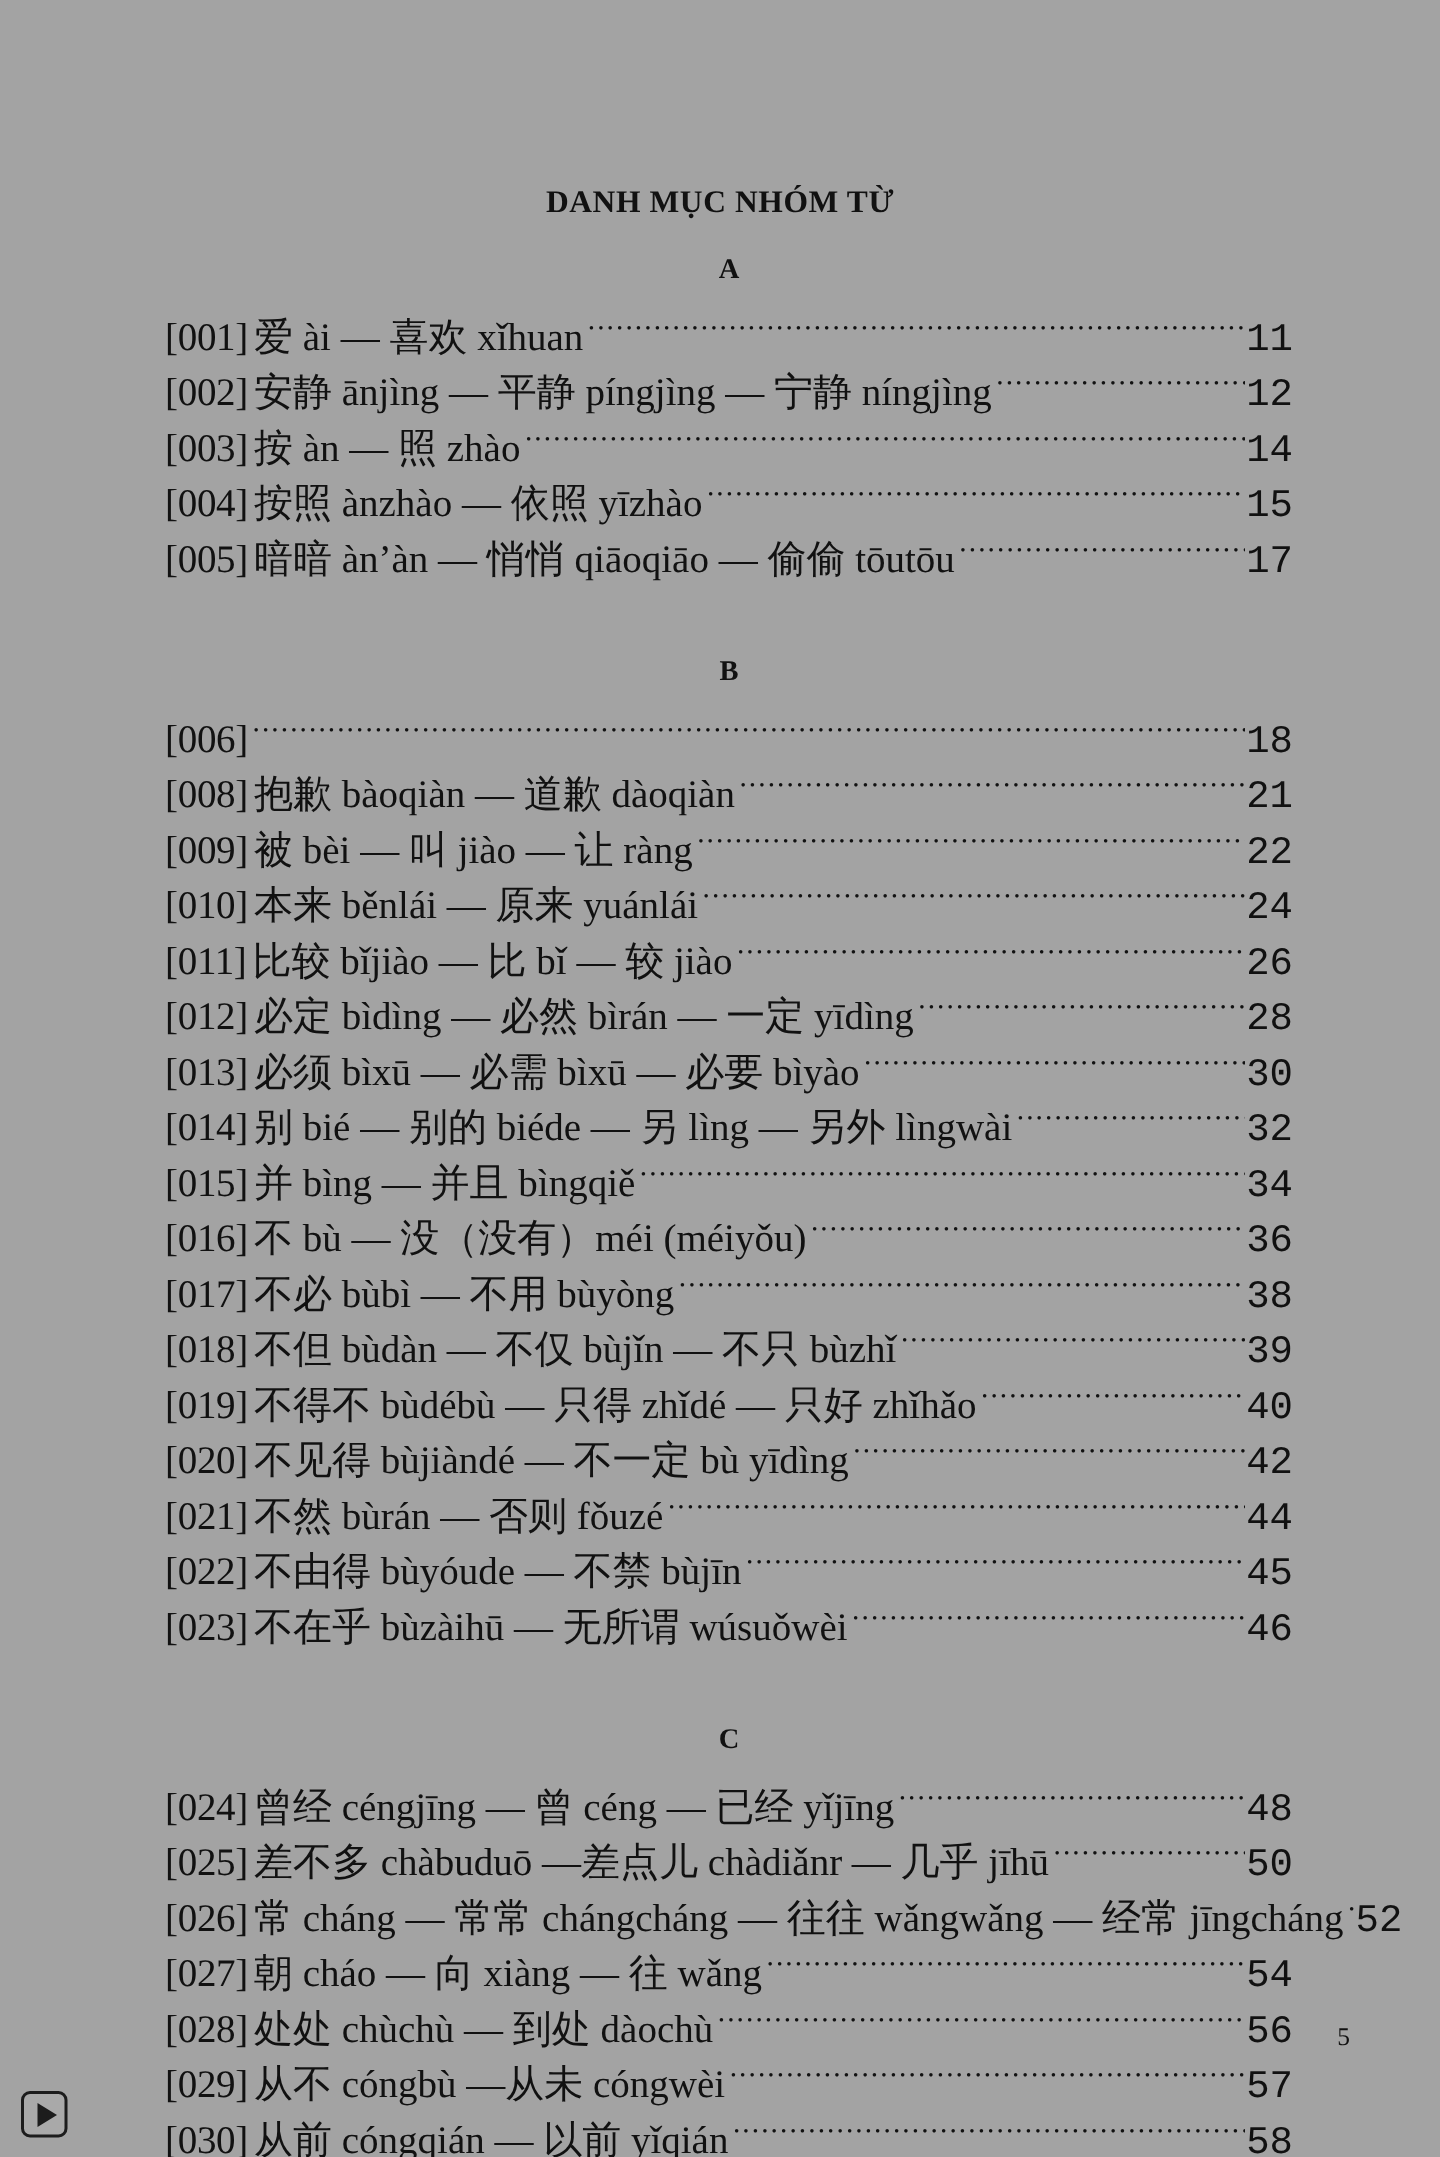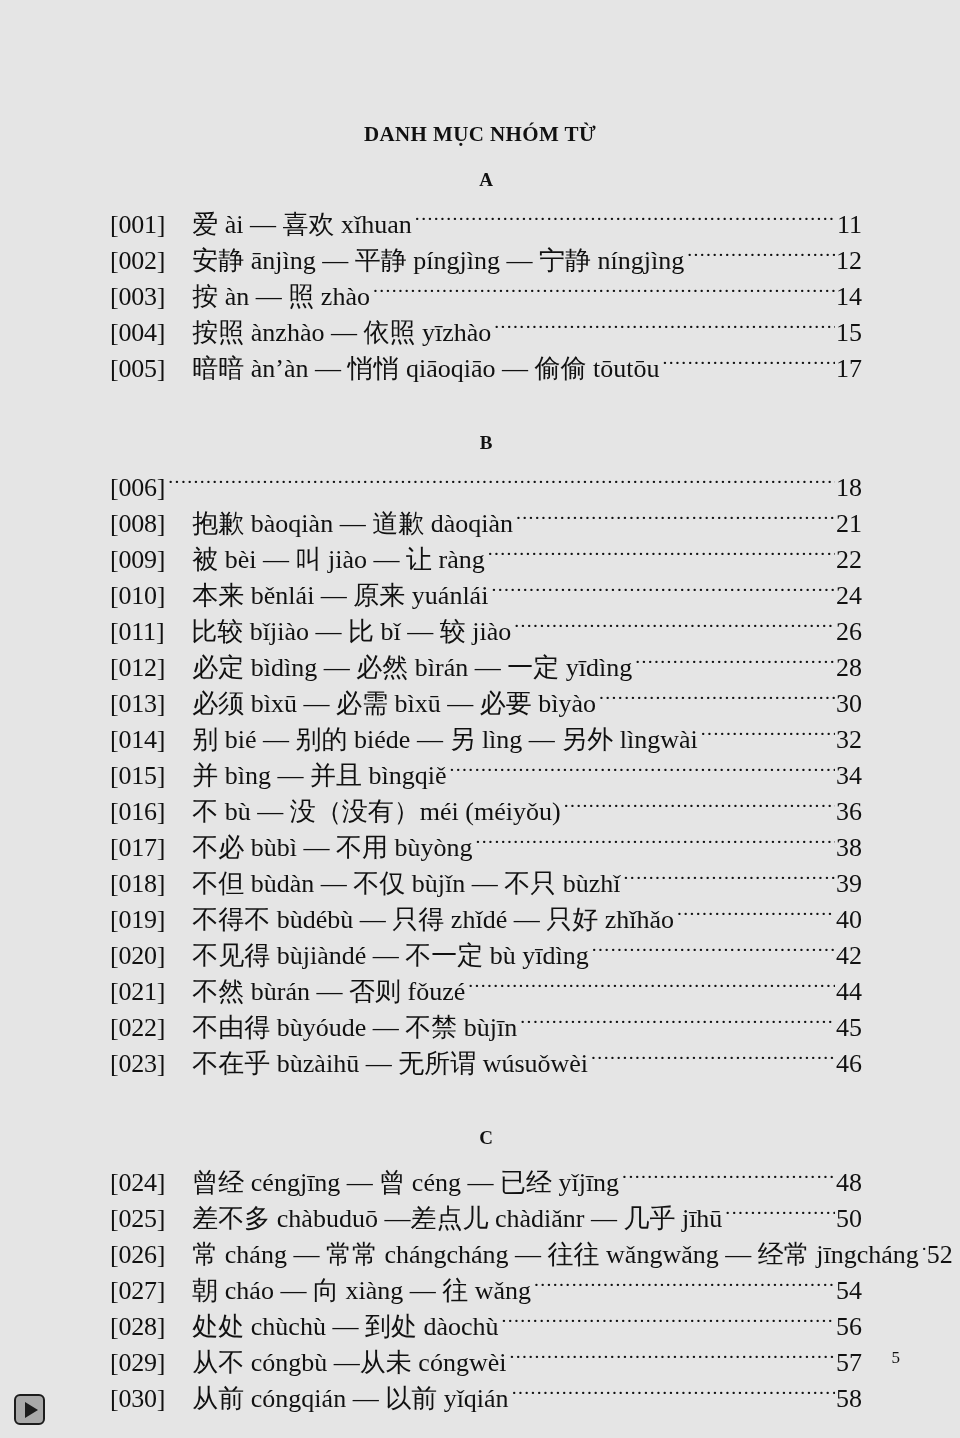--- a/index.html
+++ b/index.html
@@ -14,21 +14,21 @@
     position: relative;
     overflow: hidden;
     font-family: "Liberation Serif", "DejaVu Serif", serif;
     color: #111111;
     -webkit-font-smoothing: antialiased;
   }
 
   .page {
     position: absolute;
     inset: 0;
-    background: #e5e5e5;
+    background: #a3a3a3;
   }
 
   
   .doc-title {
     position: absolute;
     top: 108px;
     left: 0;
     width: 960px;
     text-align: center;
     font-size: 21px;
@@ -74,21 +74,21 @@
     line-height: 36px;
     white-space: nowrap;
   }
   .toc-num {
     flex: 0 0 auto;
     font-family: "Liberation Serif", "DejaVu Serif", serif;
     letter-spacing: -0.2px;
   }
   .toc-label {
     flex: 0 0 auto;
-    padding-left: 27px;
+    padding-left: 4px;
     font-family: "Liberation Serif", "DejaVu Serif", serif;
   }
   .toc-leader {
     flex: 1 1 auto;
     min-width: 4px;
     overflow: hidden;
     position: relative;
     height: 1em;
     margin: 0 1px 0 3px;
   }
@@ -98,21 +98,21 @@
     left: 0;
     bottom: 0.04em;
     letter-spacing: 1.4px;
     font-size: 19.5px;
     color: #111111;
     white-space: nowrap;
   }
   .toc-page {
     flex: 0 0 auto;
     text-align: right;
-    font-family: Liberation Serif, serif;
+    font-family: Liberation Mono, monospace;
   }
 
   
   .folio {
     position: absolute;
     top: 1348px;
     left: 0;
     width: 900px;
     text-align: right;
     font-size: 17px;

